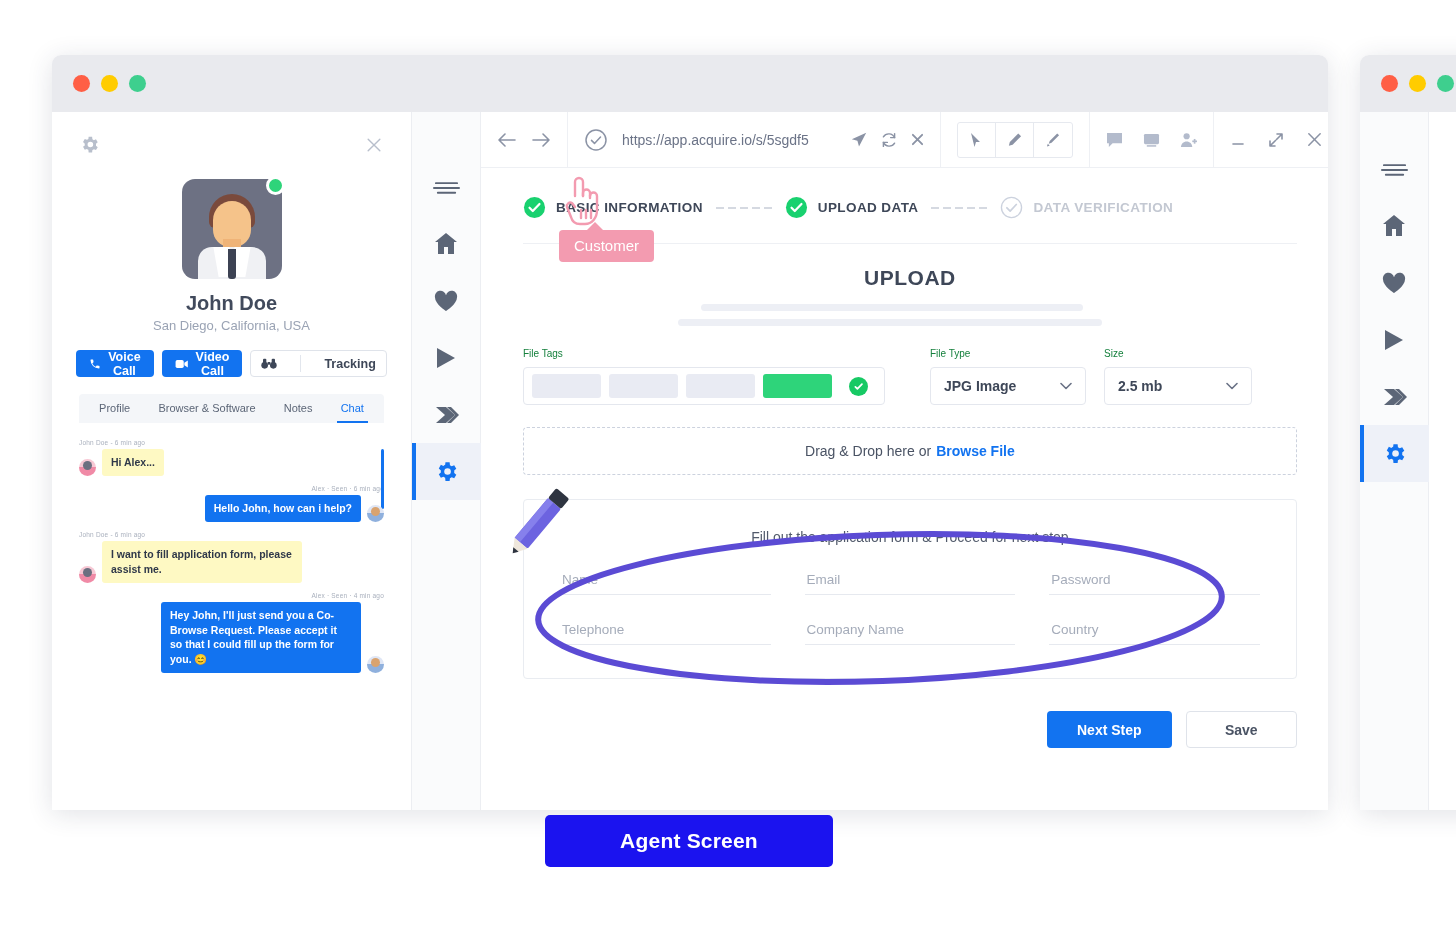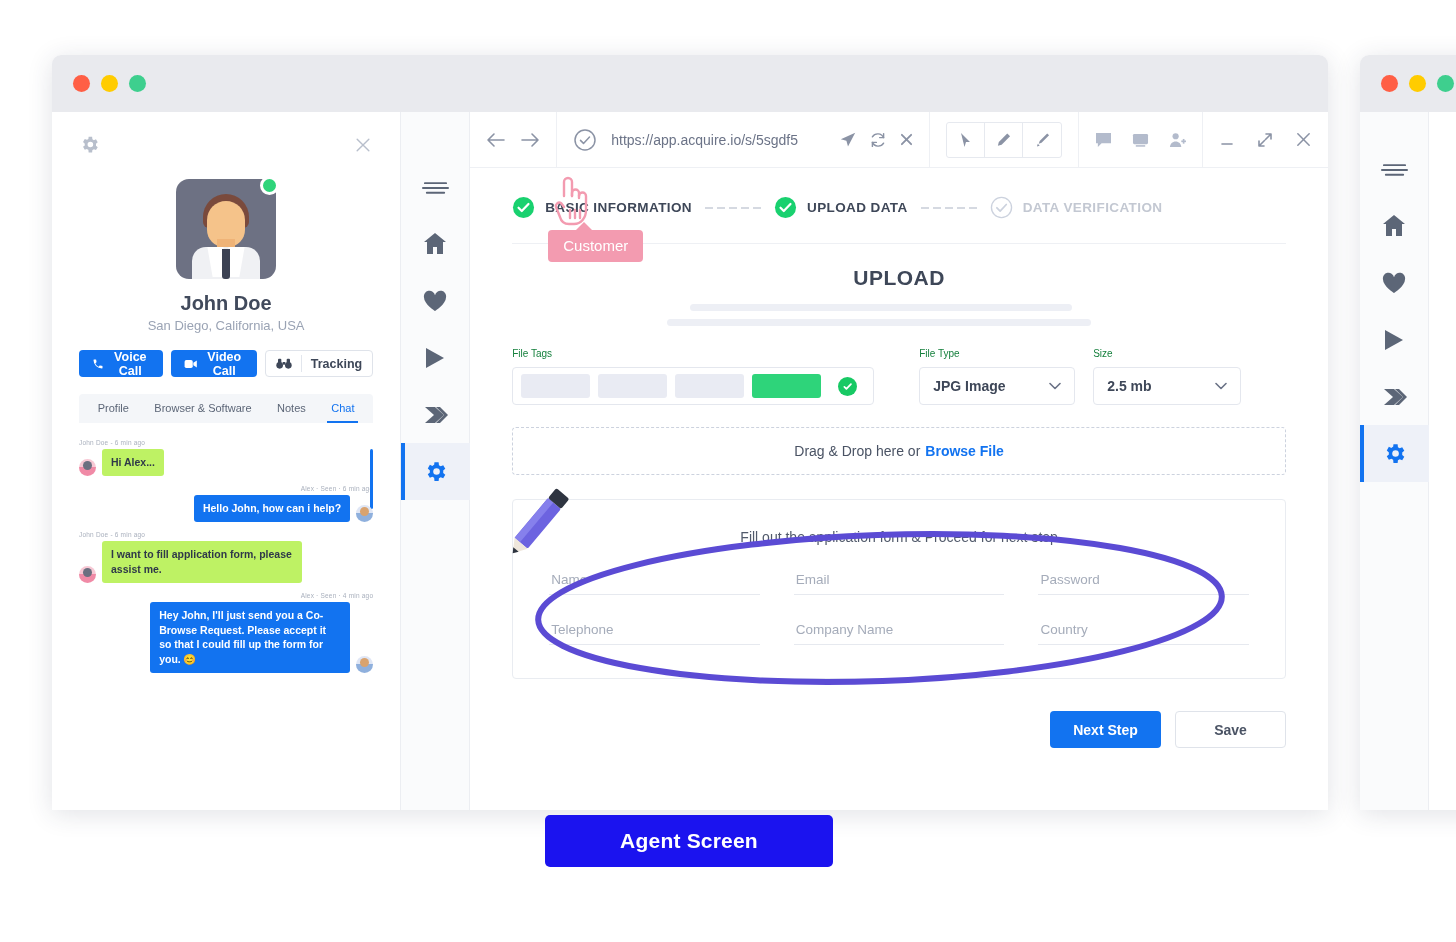--- a/index.html
+++ b/index.html
@@ -65,21 +65,21 @@
 
   .cta-row { display: flex; gap: 8px; margin-top: 17px; justify-content: center; }
   .btn-call {
     background: #1273f0; color: #fff; border: none; border-radius: 4px;
     font-size: 12.5px; font-weight: bold; height: 27px; padding: 0 13px;
     display: flex; align-items: center; gap: 7px; cursor: pointer;
   }
   .btn-track {
     background: #fff; color: #3e4758; border: 1px solid #dfe3ea; border-radius: 4px;
     font-size: 12.5px; font-weight: bold; height: 27px; padding: 0 10px;
-    display: flex; align-items: center; gap: 9px; cursor: pointer;
+    display: flex; align-items: center; gap: 23px; cursor: pointer;
   }
   .btn-track .sep { width: 1px; height: 17px; background: #e2e6ed; }
 
   .tabs { display: flex; background: #f4f6f9; border-radius: 4px 4px 0 0; margin-top: 17px;
           justify-content: space-around; padding: 0 6px; }
   .tab { font-size: 11px; color: #5c6677; padding: 8px 4px 7px; cursor: pointer;
          border-bottom: 2px solid transparent; }
   .tab.active { color: #1273f0; border-bottom-color: #1273f0; font-weight: 500; }
 
   .chat { margin-top: 16px; height: 330px; position: relative; overflow: hidden; }
@@ -88,21 +88,21 @@
   .meta.right { text-align: right; }
   .row { display: flex; align-items: flex-end; gap: 6px; }
   .row.right { justify-content: flex-end; }
   .av-sm { width: 17px; height: 17px; border-radius: 50%; flex: 0 0 17px;
            background: linear-gradient(#f7c8d4 45%, #f08aa6 45%); position: relative; overflow: hidden; }
   .av-sm::after { content:''; position:absolute; left:4px; top:2px; width:9px; height:9px;
                   border-radius:50%; background:#6b6f80; }
   .av-sm.agent { background: linear-gradient(#dfe6f5 45%, #8fb0dd 45%); }
   .av-sm.agent::after { background: #d9a36f; }
   .bub { font-size: 10.5px; line-height: 1.42; border-radius: 3px; padding: 6px 9px; max-width: 200px; }
-  .bub.in { background: #bef264; color: #2f3849; font-weight: bold; }
+  .bub.in { background: #fef9c3; color: #2f3849; font-weight: bold; }
   .bub.out { background: #1273f0; color: #fff; font-weight: bold; }
   .chat-scroll { position: absolute; right: 0; top: 10px; width: 3px; height: 60px;
                  background: #1273f0; border-radius: 2px; }
 
   
   .rail { width: 69px; background: #fafbfc; border-right: 1px solid #eceef2;
           padding-top: 46px; display: flex; flex-direction: column; align-items: center; }
   .rail-item { width: 69px; height: 57px; display: flex; align-items: center; justify-content: center;
                cursor: pointer; position: relative; }
   .rail-item.active { background: #eef1f8; }
@@ -162,21 +162,21 @@
   .form-hint { text-align: center; font-size: 14px; color: #515a6b; padding-top: 29px; }
   .form-grid { display: grid; grid-template-columns: repeat(3, 1fr); gap: 24px 34px;
                padding: 24px 36px 0 36px; }
   .inp { border: none; border-bottom: 1px solid #e6e9ef; background: transparent;
          font-size: 13.5px; color: #a5acba; padding: 3px 2px 7px;
          font-family: "Liberation Sans", sans-serif; outline: none; }
   .inp::placeholder { color: #a5acba; }
 
   .actions { display: flex; justify-content: flex-end; gap: 14px; margin-top: 32px; }
   .btn-next { background: #1273f0; color: #fff; border: none; border-radius: 4px;
-              width: 111px; height: 37px; font-size: 14px; font-weight: bold; cursor: pointer;
+              width: 125px; height: 37px; font-size: 14px; font-weight: bold; cursor: pointer;
               font-family: "Liberation Sans", sans-serif; }
   .btn-save { background: #fff; color: #4a5364; border: 1px solid #dfe3ea; border-radius: 4px;
               width: 111px; height: 37px; font-size: 14px; font-weight: bold; cursor: pointer;
               font-family: "Liberation Sans", sans-serif; }
 
   
   .cursor-mark { position: absolute; left: 78px; top: 6px; width: 150px; height: 92px;
                  pointer-events: none; text-align: center; }
   .cur-badge { position: absolute; left: 0; top: 56px; background: #f39bb0; color: #fff;
                font-size: 15px; padding: 7px 15px 8px; border-radius: 4px; }

